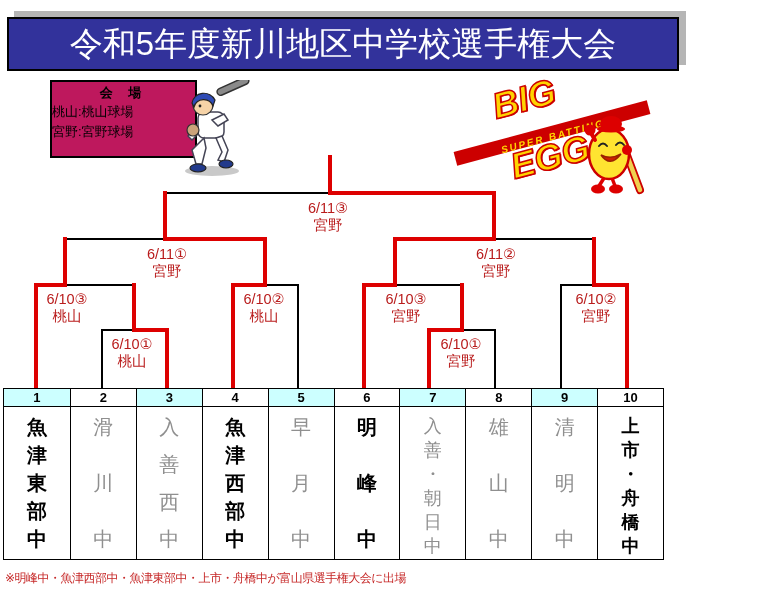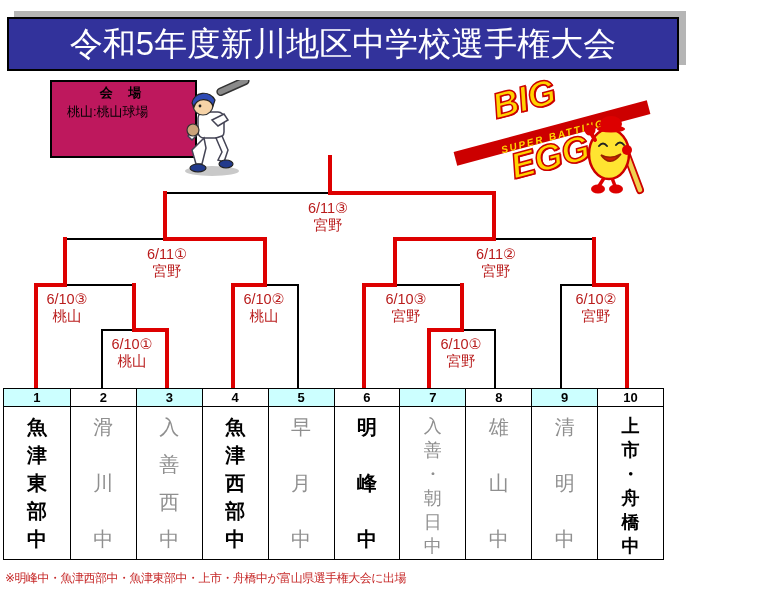--- a/index.html
+++ b/index.html
@@ -7,21 +7,21 @@
          font-family:"Liberation Sans","DejaVu Sans",sans-serif;}
   
   .title-shadow{position:absolute;left:14px;top:11px;width:672px;height:54px;background:#b5b5b5;}
   .title-bar{position:absolute;left:7px;top:17px;width:668px;height:50px;background:#32329b;
              border:2px solid #000;color:#fff;font-weight:normal;font-size:33px;
              text-align:center;line-height:50px;letter-spacing:0px;white-space:nowrap;}
   
   .venue-box{position:absolute;left:14px;top:80px;width:143px;height:74px;border:2px solid #000;
              background:#be185d;font-size:13px;color:#000;margin-left:36px;}
   .venue-head{font-weight:bold;text-align:center;margin-top:2px;letter-spacing:6px;}
-  .venue-line{padding-left:15px;line-height:20px;white-space:nowrap;}
+  .venue-line{padding-left:0;line-height:20px;white-space:nowrap;}
   
   .champion{position:absolute;left:258px;top:112px;font-size:35px;font-weight:bold;color:#dd0000;
             -webkit-text-stroke:1.2px #000;text-shadow:1px 1px 0 #000;white-space:nowrap;letter-spacing:-1px;}
   
   .bigegg{position:absolute;left:452px;top:80px;width:205px;height:112px;}
   .be-stripe{position:absolute;left:0;top:46px;width:200px;height:14px;background:#cc0000;
              transform:rotate(-15deg);text-align:center;}
   .be-stripe span{color:#ffd400;font-size:10px;font-weight:bold;font-style:italic;letter-spacing:2px;line-height:14px;}
   .be-word{position:absolute;font-size:36px;font-weight:bold;font-style:italic;color:#ffd400;
            -webkit-text-stroke:1.5px #cc0000;text-shadow:1px 1px 0 #cc0000;transform:rotate(-15deg);white-space:nowrap;}
@@ -51,20 +51,21 @@
 <body>
 
 <div class="stage">
 
   <div class="title-shadow"></div>
   <div class="title-bar">令和5年度新川地区中学校選手権大会</div>
 
   <div class="venue-box">
     <div class="venue-head">会 場</div>
     <div class="venue-line">桃山:桃山球場</div>
+    <div class="venue-line">宮野:宮野球場</div>
   </div>
 
   <svg class="overlay" style="left:166px;top:80px;" width="90" height="97" viewBox="0 0 90 97">
     <ellipse cx="46" cy="91" rx="27" ry="5" fill="#c9c9c9"></ellipse>
     <rect x="50" y="10" width="34" height="7" rx="3.5" transform="rotate(-24 50 10)" fill="#8a8a8a" stroke="#333" stroke-width="1.5"></rect>
     <path d="M30 46 L22 56 L26 60 L34 52 Z" fill="#fff" stroke="#445" stroke-width="1.5"></path>
     <rect x="32" y="32" width="26" height="26" rx="6" fill="#fff" stroke="#445" stroke-width="1.5"></rect>
     <circle cx="27" cy="50" r="6" fill="#caa37a" stroke="#333" stroke-width="1.2"></circle>
     <circle cx="37" cy="25" r="10" fill="#f6d3a7" stroke="#333" stroke-width="1.2"></circle>
     <path d="M26 23 a12 11 0 0 1 23 -3 l-2 6 a10 10 0 0 0 -19 1 Z" fill="#2f4bb5" stroke="#222" stroke-width="1.2"></path>

